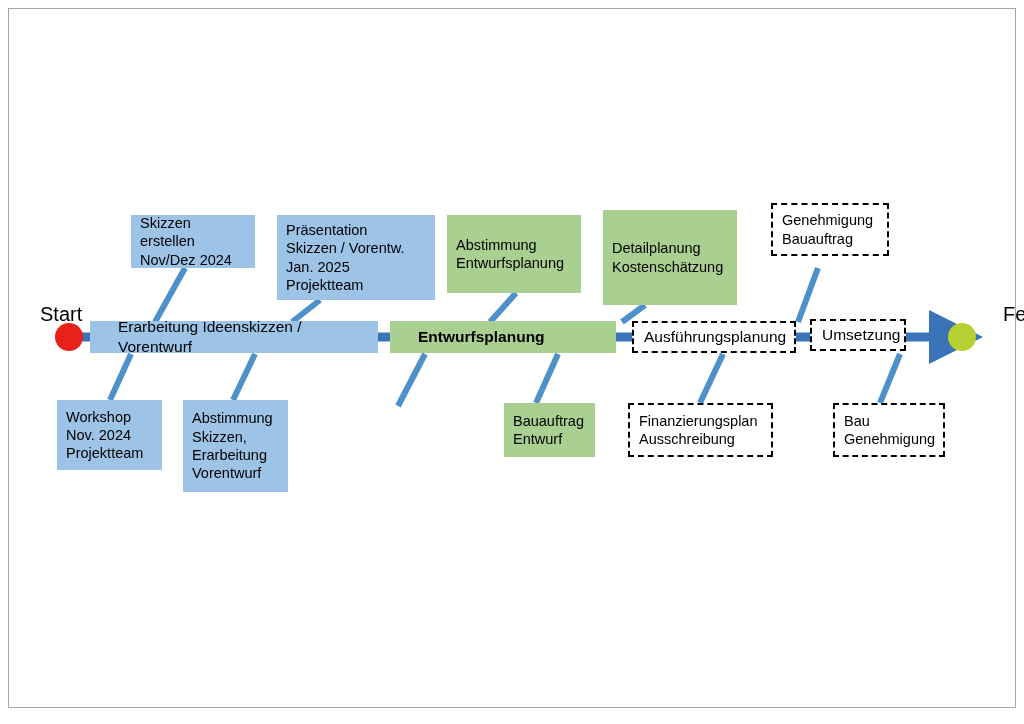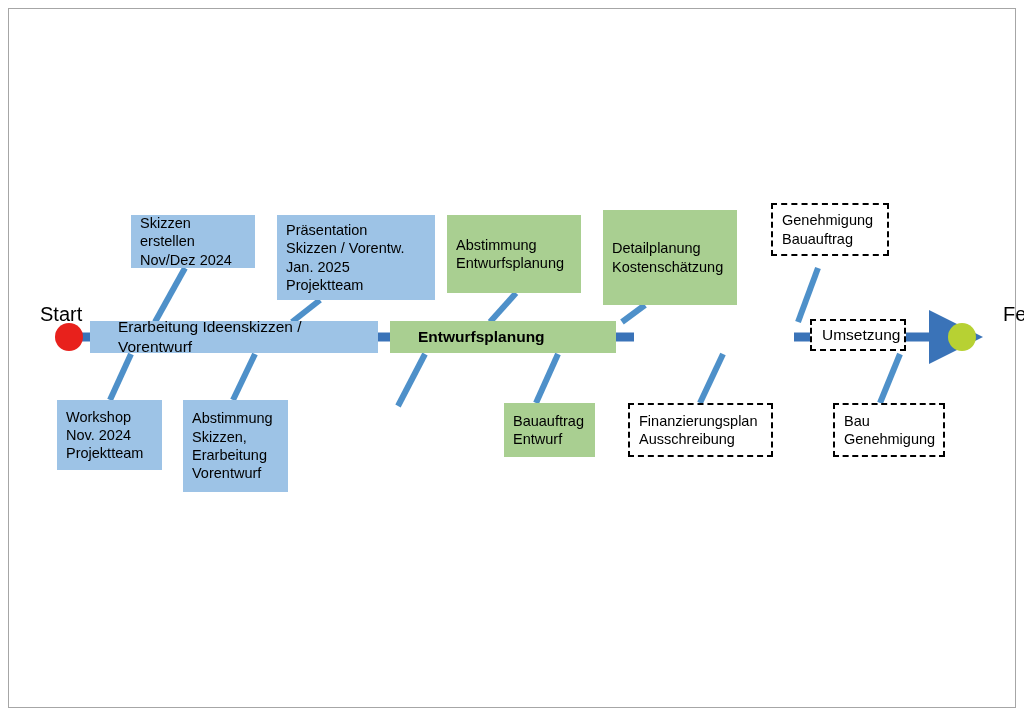--- a/index.html
+++ b/index.html
@@ -131,20 +131,21 @@
   <div class="endpoint-label" style="left:40px; top:303px;">Start</div>
   <div class="dot start" style="left:55px; top:323px; width:28px; height:28px;"></div>
 
   <div class="endpoint-label" style="left:955px; top:303px;margin-left:48px;">Fertig</div>
   <div class="dot end" style="left:948px; top:323px; width:28px; height:28px;"></div>
 
   <div class="node bar blue" style="left:90px; top:321px; width:288px; height:32px;">Erarbeitung Ideenskizzen / Vorentwurf</div>
 
   <div class="node bar green" style="left:390px; top:321px; width:226px; height:32px;">Entwurfsplanung</div>
 
+  <div class="node bar dashed" style="left:632px; top:321px; width:164px; height:32px;">Ausführungsplanung</div>
 
   <div class="node bar dashed" style="left:810px; top:319px; width:96px; height:32px;">Umsetzung</div>
 
   <div class="node callout blue" style="left:131px; top:215px; width:124px; height:53px;">Skizzen erstellen
 Nov/Dez 2024</div>
 
   <div class="node callout blue" style="left:277px; top:215px; width:158px; height:85px;">Präsentation
 Skizzen / Vorentw.
 Jan. 2025
 Projektteam</div>

